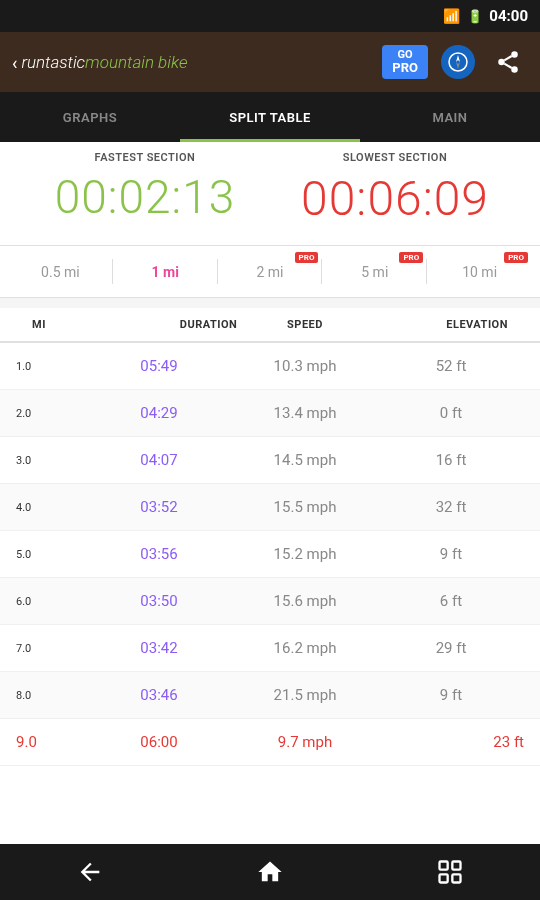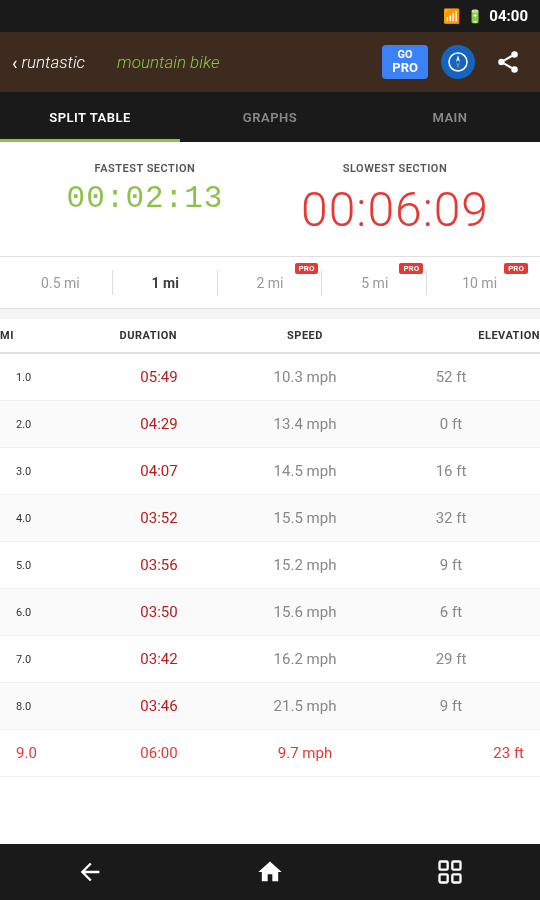--- a/index.html
+++ b/index.html
@@ -62,21 +62,20 @@
       color: #8bc34a;
       font-size: 17px;
       font-style: italic;
       font-weight: 300;
     }
     .logo-bike {
       color: #8bc34a;
       font-size: 17px;
       font-style: italic;
       font-weight: 300;
-      margin-left: 32px;
     }
     .header-actions {
       display: flex;
       align-items: center;
       gap: 10px;
     }
     .go-pro-btn {
       background: #3b82f6;
       border-radius: 4px;
       padding: 4px 10px;
@@ -145,43 +144,42 @@
       left: 0;
       right: 0;
       height: 3px;
       background: #8bc34a;
     }
 
     
     .section-stats {
       background: white;
       display: flex;
-      padding: 20px 20px 18px;
+      padding: 9px 20px 18px;
       border-bottom: 1px solid #e0e0e0;
       flex-shrink: 0;
     }
     .stat-block {
       flex: 1;
       display: flex;
       flex-direction: column;
       align-items: center;
     }
     .stat-label {
       font-size: 11px;
       color: #555;
       font-weight: 600;
       letter-spacing: 0.5px;
       margin-bottom: 6px;
     }
     .stat-value-green {
-      font-size: 31px;
+      font-size: 46px;
       font-weight: 300;
       color: #8bc34a;
       letter-spacing: 1px;
-      font-family: Liberation Mono, monospace;
     }
     .stat-value-red {
       font-size: 48px;
       font-weight: 300;
       color: #e53935;
       letter-spacing: 1px;
     }
 
     
     .distance-selector {
@@ -198,21 +196,21 @@
       display: flex;
       align-items: center;
       justify-content: center;
       height: 100%;
       font-size: 14px;
       color: #999;
       cursor: pointer;
       position: relative;
     }
     .dist-item.active {
-      color: #404040;
+      color: #ec4899;
       font-weight: bold;
     }
     .dist-item .dist-divider {
       position: absolute;
       right: 0;
       top: 25%;
       height: 50%;
       width: 1px;
       background: #ddd;
     }
@@ -230,73 +228,73 @@
 
     
     .table-container {
       background: white;
       flex: 1;
       overflow-y: auto;
       margin-top: 10px;
     }
     .table-header {
       display: flex;
-      padding: 10px 0;
+      padding: 10px 32px;
       border-bottom: 2px solid #e0e0e0;
     }
     .col-mi {
       width: 70px;
       font-size: 11px;
       font-weight: 700;
       color: #333;
       letter-spacing: 0.5px;
     }
     .col-duration {
-      flex: 1;
-      font-size: 11px;
-      font-weight: 700;
-      color: #333;
-      letter-spacing: 0.5px;
-      text-align: center;
-    }
-    .col-speed {
-      flex: 1;
-      font-size: 11px;
-      font-weight: 700;
-      color: #333;
-      letter-spacing: 0.5px;
-      text-align: center;
-    }
-    .col-elevation {
       flex: 1;
       font-size: 11px;
       font-weight: 700;
       color: #333;
       letter-spacing: 0.5px;
       text-align: right;
     }
+    .col-speed {
+      flex: 1;
+      font-size: 11px;
+      font-weight: 700;
+      color: #333;
+      letter-spacing: 0.5px;
+      text-align: center;
+    }
+    .col-elevation {
+      flex: 1;
+      font-size: 11px;
+      font-weight: 700;
+      color: #333;
+      letter-spacing: 0.5px;
+      text-align: right;
+    }
     .table-row {
       display: flex;
       padding: 14px 16px;
       border-bottom: 1px solid #f0f0f0;
       align-items: center;
     }
     .table-row:nth-child(even) {
       background: #fafafa;
     }
     .cell-mi {
       width: 70px;
       font-size: 11px;
       color: #333;
       font-weight: 400;
     }
     .cell-duration {
       flex: 1;
       font-size: 15px;
-      color: #b91c1c;
+      color: #8b5cf6;
       text-align: center;
     }
     .cell-speed {
       flex: 1;
       font-size: 15px;
       color: #888;
       text-align: center;
     }
     .cell-elevation {
       flex: 1;
@@ -384,25 +382,25 @@
         <circle cx="6" cy="12" r="3"></circle>
         <circle cx="18" cy="19" r="3"></circle>
         <line x1="8.59" y1="13.51" x2="15.42" y2="17.49" stroke="white" stroke-width="2"></line>
         <line x1="15.41" y1="6.51" x2="8.59" y2="10.49" stroke="white" stroke-width="2"></line>
       </svg>
     </div>
   </div>
 </div>
 
 <div class="tab-bar">
+  <div class="tab-item">
+    <span>GRAPHS</span>
+  </div>
   <div class="tab-item active">
     <span>SPLIT TABLE</span>
-  </div>
-  <div class="tab-item">
-    <span>GRAPHS</span>
   </div>
   <div class="tab-item">
     <span>MAIN</span>
   </div>
 </div>
 
 <div class="section-stats">
   <div class="stat-block">
     <span class="stat-label">FASTEST SECTION</span>
     <span class="stat-value-green">00:02:13</span>

